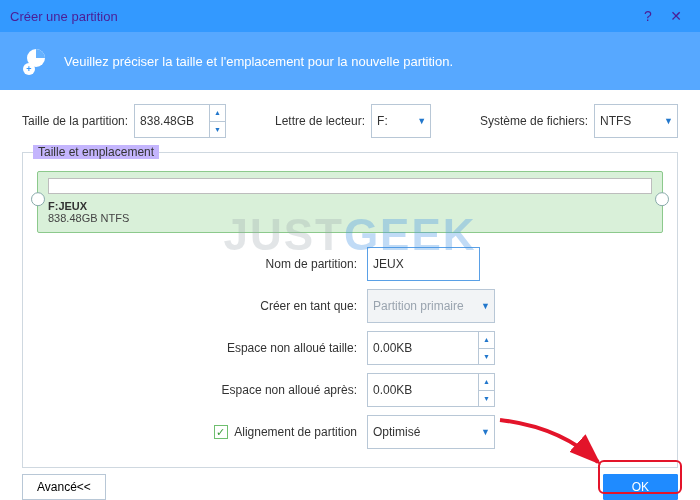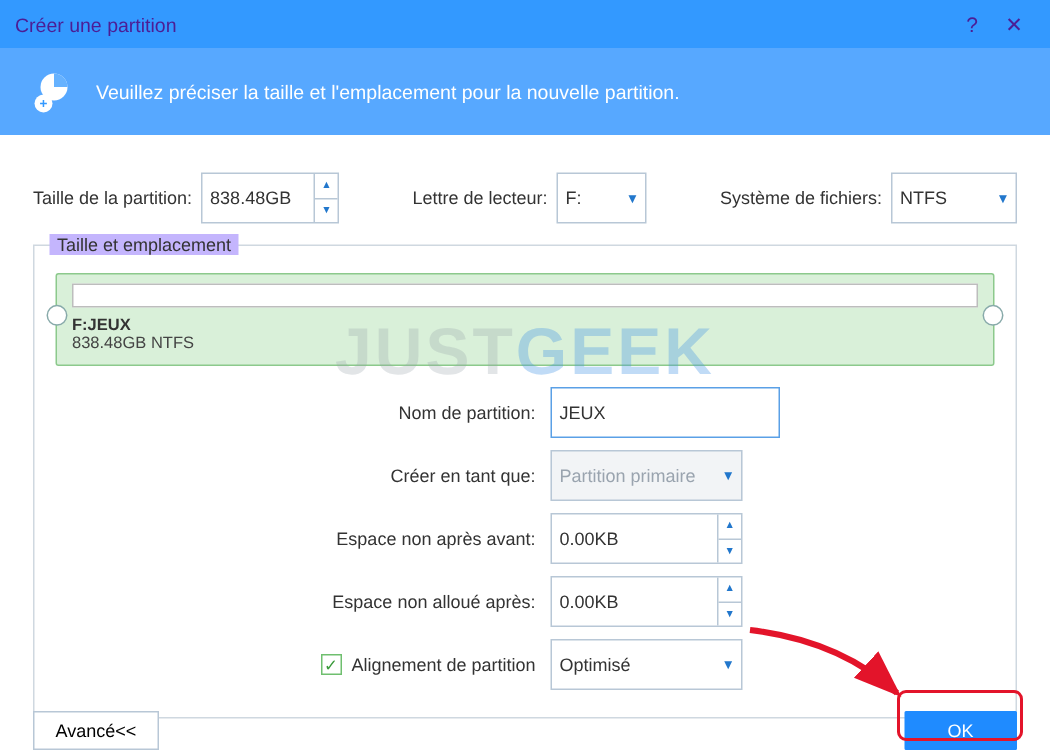--- a/index.html
+++ b/index.html
@@ -2,21 +2,21 @@
 <html><head>
 <meta charset="utf-8">
 <style>
   * { box-sizing: border-box; margin: 0; padding: 0; font-family: "Segoe UI", Tahoma, sans-serif; }
   body { width: 700px; height: 500px; background: #fff; overflow: hidden; position: relative; }
   .titlebar { height: 32px; background: #3399ff; color: #4c1d95; display: flex; align-items: center; padding: 0 10px; font-size: 13px; }
   .titlebar .spacer { flex: 1; }
   .titlebar .tb-btn { width: 28px; text-align: center; font-size: 14px; cursor: pointer; }
   .banner { height: 58px; background: #57a8ff; color: #fff; display: flex; align-items: center; padding: 0 20px; font-size: 13px; }
   .banner .bicon { width: 32px; height: 32px; margin-right: 12px; display: flex; align-items: center; justify-content: center; }
-  .content { padding: 14px 22px 0 22px; font-size: 12px; color: #333; margin-top: 11px; }
+  .content { padding: 14px 22px 0 22px; font-size: 12px; color: #333; }
   .row1 { display: flex; align-items: center; gap: 8px; }
   .row1 .grp { display: flex; align-items: center; gap: 6px; }
   .row1 .gap { flex: 1; }
   .spin, .sel, .txt { height: 22px; border: 1px solid #b8c7d6; background: #fff; padding: 16px 5px; font-size: 12px; display: flex; align-items: center; position: relative; }
   .spin { width: 92px; padding-right: 18px; }
   .spin .arrows { position: absolute; right: 0; top: 0; bottom: 0; width: 16px; border-left: 1px solid #b8c7d6; display: flex; flex-direction: column; }
   .spin .arrows div { flex:1; display:flex; align-items:center; justify-content:center; font-size:7px; color:#2277cc; cursor:pointer; }
   .spin .arrows div:first-child { border-bottom:1px solid #b8c7d6; }
   .sel { width: 60px; padding-right: 20px; }
   .sel.wide { width: 84px; }
@@ -28,21 +28,21 @@
   .vis .bar { height: 16px; background: #fff; border: 1px solid #bdbdbd; margin-bottom: 6px; }
   .vis .handle { width: 14px; height: 14px; border: 1px solid #8aa; border-radius: 50%; background: #fff; position: absolute; top: 50%; transform: translateY(-70%); }
   .vis .handle.l { left: -7px; } .vis .handle.r { right: -7px; }
   .vis .vlabel { font-size: 11px; color: #444; }
   .vis .vlabel b { color: #333; text-align: right; }
   .watermark { position: absolute; left: 50%; top: 210px; transform: translateX(-50%); font-size: 44px; font-weight: 800; letter-spacing: 2px; color: rgba(150,160,170,0.28); pointer-events: none; }
   .watermark .g { color: rgba(70,150,230,0.34); }
   .formrows { margin-top: 14px; }
   .frow { display: flex; align-items: center; margin-bottom: 8px; }
   .frow .flab { width: 330px; text-align: right; padding-right: 10px; font-size: 12px; }
-  .txt { width: 153px; }
+  .txt { width: 113px; }
   .sel.disabled, .txt.disabled { background: #f2f4f6; color: #9aa4af; }
   .chk { width: 14px; height: 14px; border: 1px solid #6fbf6f; display: inline-flex; align-items: center; justify-content: center; color: #3a9a3a; font-size: 11px; margin-right: 4px; vertical-align: middle; }
   .footer { position: absolute; left: 0; right: 0; bottom: 0; padding: 0 22px; display: flex; align-items: center; }
   .btn { height: 26px; border: 1px solid #b8c7d6; background: #fff; padding: 0 14px; font-size: 12px; display: inline-flex; align-items: center; cursor: pointer; }
   .btn.ok { background: #1f8bff; border-color: #1f8bff; color: #fff; padding: 0 28px; position: relative; border-radius:1px; }
   .okring { position: absolute; right: 18px; bottom: 6px; width: 84px; height: 34px; border: 2px solid #e3142a; border-radius: 6px; pointer-events: none; }
   .arrow-svg { position: absolute; right: 90px; bottom: 18px; pointer-events: none; }
 </style>
 </head>
 <body>
@@ -116,21 +116,21 @@
         </div>
       </div>
       <div class="frow">
         <div class="flab">Créer en tant que:</div>
         <div class="sel wider disabled">
           <span>Partition primaire</span>
           <span class="dd">▼</span>
         </div>
       </div>
       <div class="frow">
-        <div class="flab">Espace non après avant:</div>
+        <div class="flab">Espace non alloué taille:</div>
         <div class="spin" style="width:128px">
           <span>0.00KB</span>
           <div class="arrows">
               <div>▲</div>
               <div>▼</div>
             </div>
         </div>
       </div>
       <div class="frow">
         <div class="flab">Espace non alloué après:</div>

